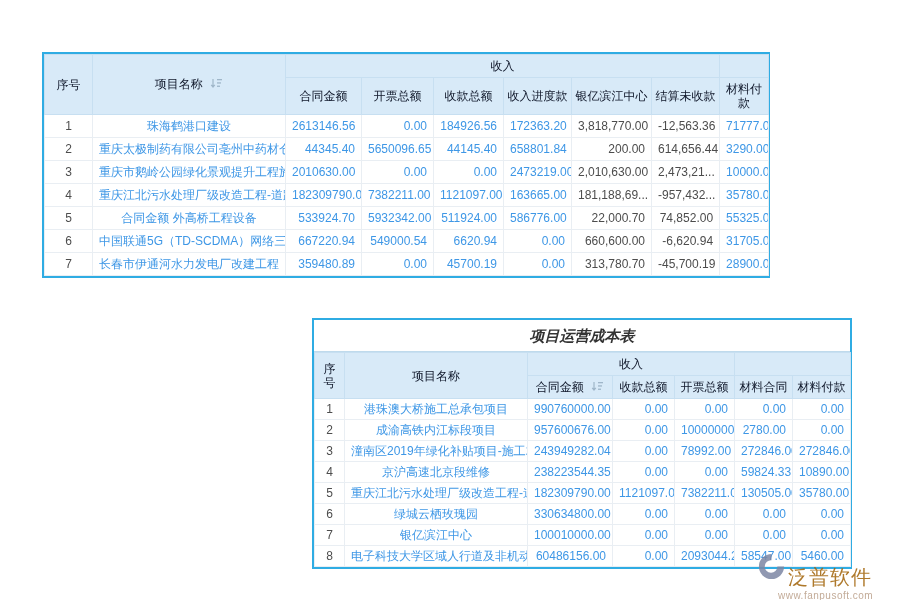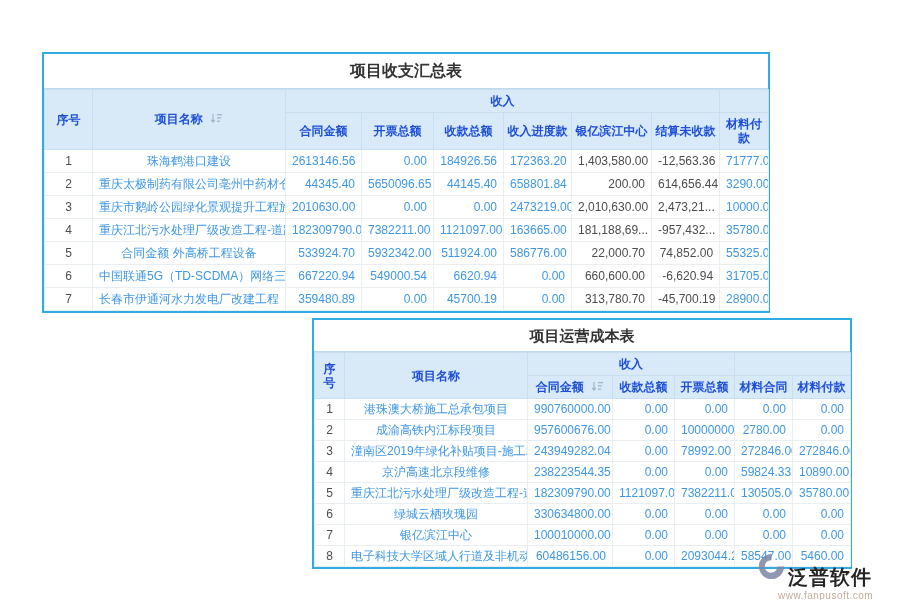--- a/index.html
+++ b/index.html
@@ -12,24 +12,24 @@
     position:absolute;background:#fff;
     border:2px solid #2FACE3;box-sizing:border-box;
   }
   #t1{left:42px;top:52px;width:728px;}
   #t2{left:312px;top:318px;width:540px;}
   .card-title{
     text-align:center;font-weight:bold;color:#333;
     border-bottom:1px solid #BFDAEC;background:#fff;
   }
   #t1 .card-title{height:34px;line-height:34px;font-size:16px;}
-  #t2 .card-title{height:31px;line-height:31px;font-size:15px;}
+  #t2 .card-title{height:31px;line-height:31px;font-size:15px;font-style:italic;}
   table{border-collapse:collapse;table-layout:fixed;width:100%;font-size:12px;}
   th{
-    background:#D8EAF8;color:#1d4ed8;font-weight:bold;
+    background:#D8EAF8;color:#0f172a;font-weight:normal;
     border:1px solid #C7DFF1;text-align:center;vertical-align:middle;
     padding:0 3px;line-height:14px;overflow:hidden;white-space:normal;
   }
   #t1 tr.h-group th{height:22px;}
   #t1 tr.h-cols th{height:36px;}
   #t2 tr.h-group th{height:22px;}
   #t2 tr.h-cols th{height:22px;}
   td{
     border:1px solid #E9EEF3;padding:0 6px;overflow:hidden;
     white-space:nowrap;background:#fff;
@@ -38,28 +38,27 @@
   #t2 td{height:20px;}
   td.seq{text-align:center;color:#4D4D4D;}
   td.name{text-align:center;color:#3E97E6;cursor:pointer;}
   td.num{text-align:right;color:#3E97E6;}
   td.dark{text-align:right;color:#4C4C4C;}
   .sort-icon{display:inline-block;vertical-align:-1px;margin-left:4px;}
   .watermark{
     position:absolute;left:758px;top:545px;width:140px;z-index:5;opacity:.85;
   }
   .wm-row{display:flex;align-items:center;gap:3px;}
-  .wm-brand{font-size:20px;font-weight:bold;color:#000000;letter-spacing:1px;margin-top:19px;}
+  .wm-brand{font-size:20px;font-weight:normal;color:#a16207;letter-spacing:1px;margin-top:19px;}
   .wm-url{font-size:10px;color:#B89C85;letter-spacing:.5px;margin:-1px 0 0 20px;}
 </style>
 </head>
 <body>
 
 <div class="table-card" id="t1">
-  <div class="card-title">项目收支汇总表</div>
   <table>
     <colgroup>
       <col style="width:48px">
         <col style="width:193px">
         <col style="width:76px">
       <col style="width:72px">
         <col style="width:70px">
         <col style="width:68px">
       <col style="width:80px">
         <col style="width:68px">
@@ -93,21 +92,21 @@
       </tr>
     </thead>
     <tbody>
         <tr>
           <td class="seq">1</td>
           <td class="name">珠海鹤港口建设</td>
           <td class="num">2613146.56</td>
           <td class="num">0.00</td>
           <td class="num">184926.56</td>
           <td class="num">172363.20</td>
-          <td class="dark">1,403,580.00</td>
+          <td class="dark">3,818,770.00</td>
           <td class="dark">-12,563.36</td>
           <td class="num">71777.00</td>
         </tr>
         <tr>
           <td class="seq">2</td>
           <td class="name">重庆太极制药有限公司亳州中药材仓储物流</td>
           <td class="num">44345.40</td>
           <td class="num">5650096.65</td>
           <td class="num">44145.40</td>
           <td class="num">658801.84</td>

